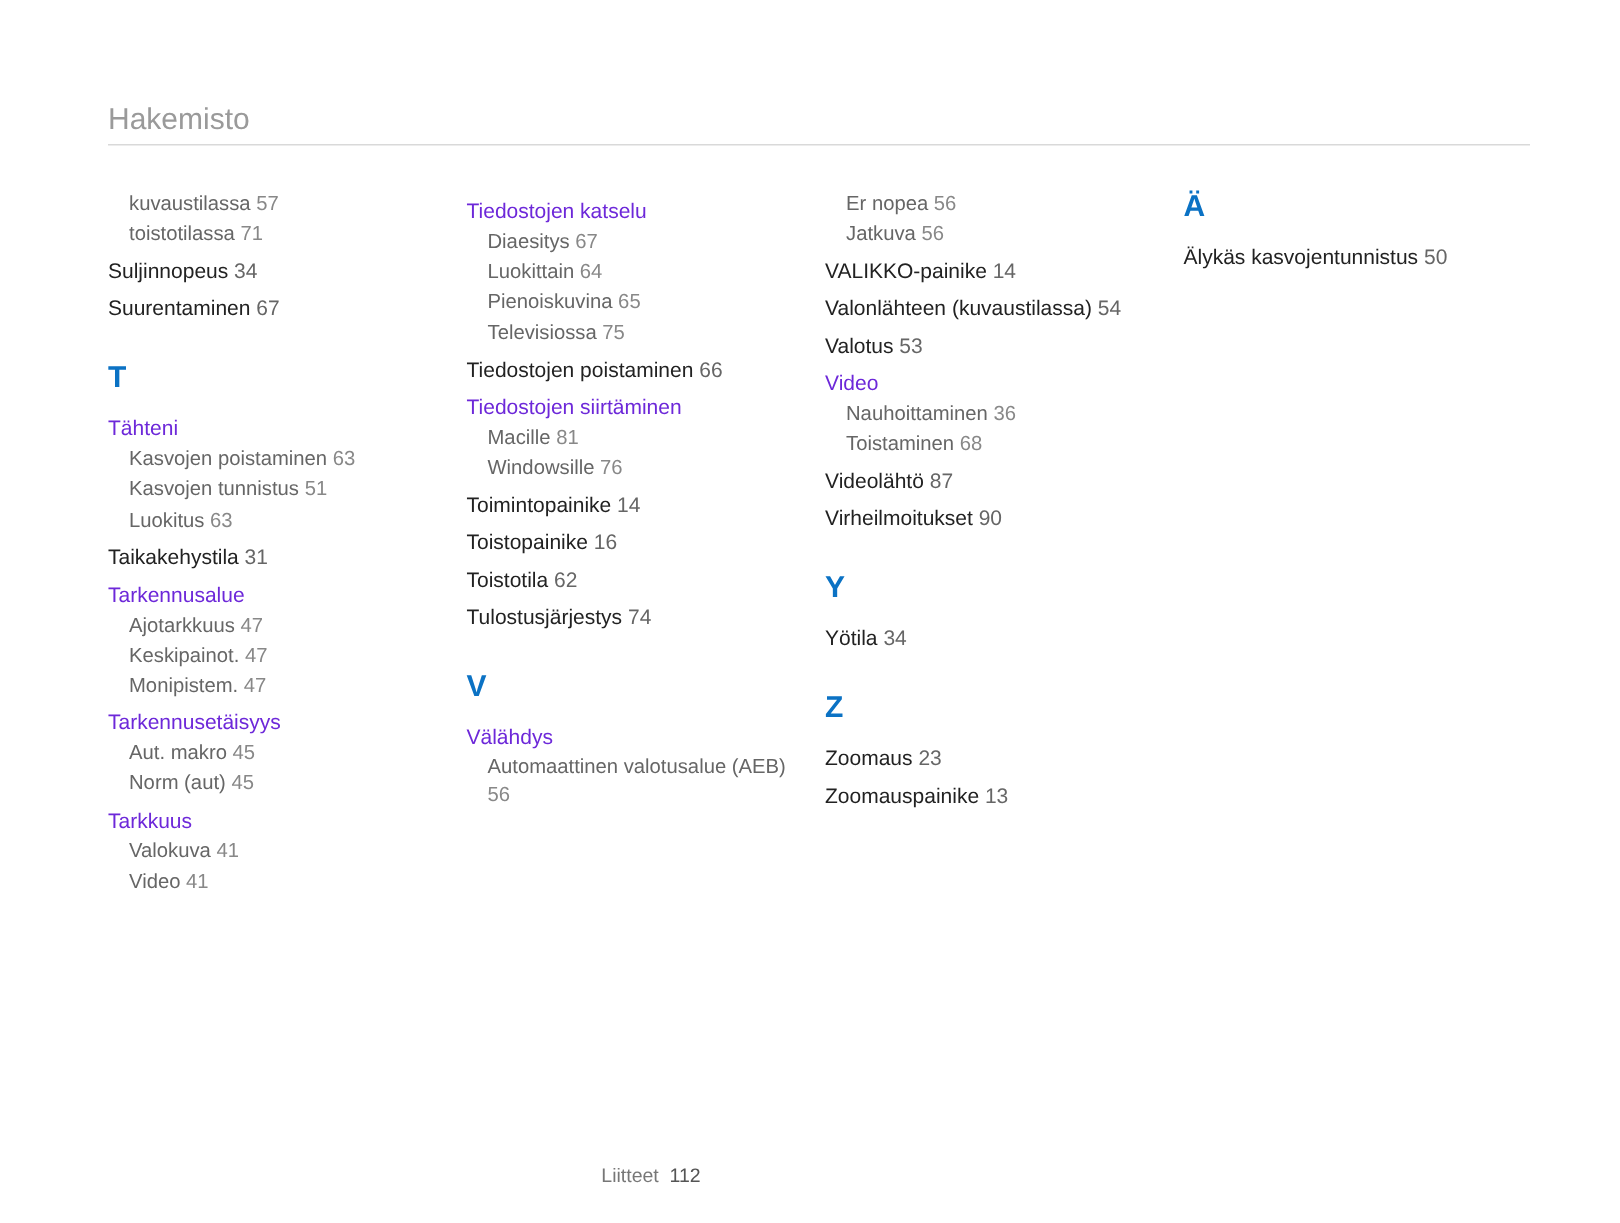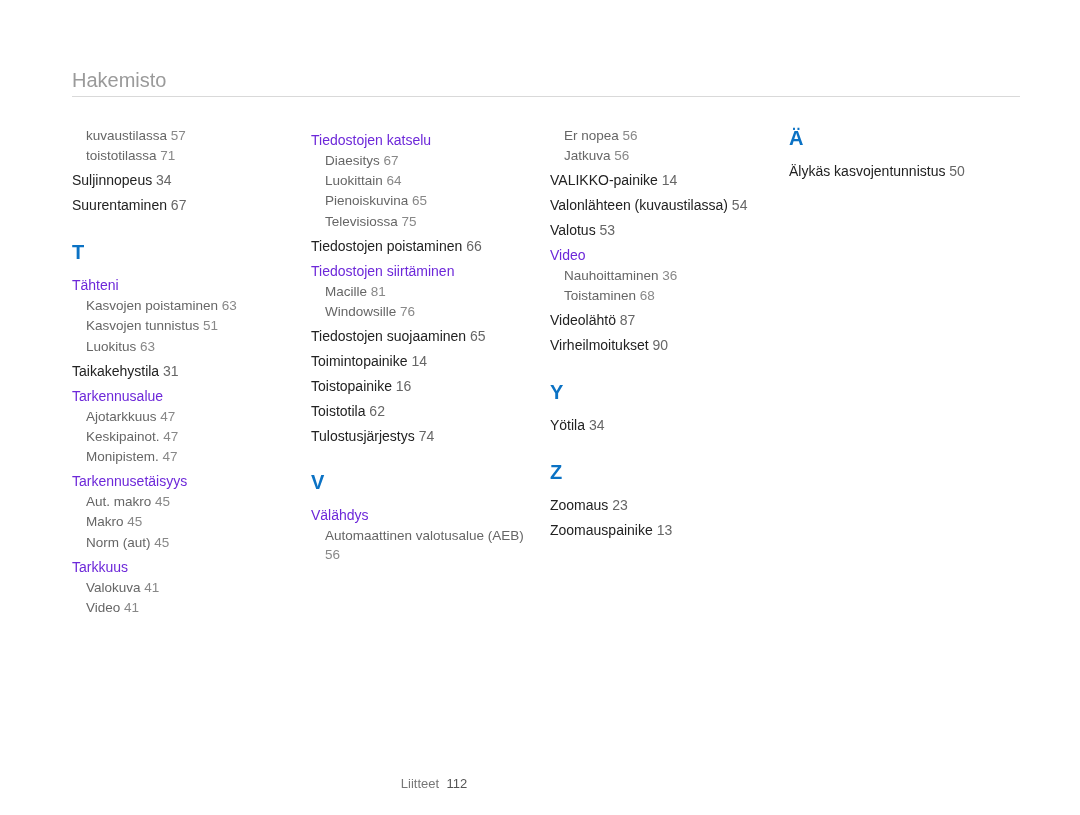--- a/index.html
+++ b/index.html
@@ -92,37 +92,35 @@
         <div class="sub"><span>Kasvojen poistaminen</span>  <span class="pg">63</span></div>
         <div class="sub"><span>Kasvojen tunnistus</span>  <span class="pg">51</span></div>
         <div class="sub"><span>Luokitus</span>  <span class="pg">63</span></div>
         <div class="entry"><span>Taikakehystila</span>  <span class="pg">31</span></div>
         <div class="group-head">Tarkennusalue</div>
         <div class="sub"><span>Ajotarkkuus</span>  <span class="pg">47</span></div>
         <div class="sub"><span>Keskipainot.</span>  <span class="pg">47</span></div>
         <div class="sub"><span>Monipistem.</span>  <span class="pg">47</span></div>
         <div class="group-head">Tarkennusetäisyys</div>
         <div class="sub"><span>Aut. makro</span>  <span class="pg">45</span></div>
-        <div class="sub"><span>Makro</span>  <span class="pg">45</span></div>
         <div class="sub"><span>Norm (aut)</span>  <span class="pg">45</span></div>
         <div class="group-head">Tarkkuus</div>
         <div class="sub"><span>Valokuva</span>  <span class="pg">41</span></div>
         <div class="sub"><span>Video</span>  <span class="pg">41</span></div>
       </div>
       <div class="col">
         <div class="group-head">Tiedostojen katselu</div>
         <div class="sub"><span>Diaesitys</span>  <span class="pg">67</span></div>
         <div class="sub"><span>Luokittain</span>  <span class="pg">64</span></div>
         <div class="sub"><span>Pienoiskuvina</span>  <span class="pg">65</span></div>
         <div class="sub"><span>Televisiossa</span>  <span class="pg">75</span></div>
         <div class="entry"><span>Tiedostojen poistaminen</span>  <span class="pg">66</span></div>
         <div class="group-head">Tiedostojen siirtäminen</div>
         <div class="sub"><span>Macille</span>  <span class="pg">81</span></div>
         <div class="sub"><span>Windowsille</span>  <span class="pg">76</span></div>
-        <div class="entry"><span>Tiedostojen suojaaminen</span>  <span class="pg">65</span></div>
         <div class="entry"><span>Toimintopainike</span>  <span class="pg">14</span></div>
         <div class="entry"><span>Toistopainike</span>  <span class="pg">16</span></div>
         <div class="entry"><span>Toistotila</span>  <span class="pg">62</span></div>
         <div class="entry"><span>Tulostusjärjestys</span>  <span class="pg">74</span></div>
         <div class="letter">V</div>
         <div class="group-head">Välähdys</div>
         <div class="sub"><span>Automaattinen valotusalue (AEB)</span>  <span class="pg">56</span></div>
       </div>
       <div class="col">
         <div class="sub"><span>Er nopea</span>  <span class="pg">56</span></div>

